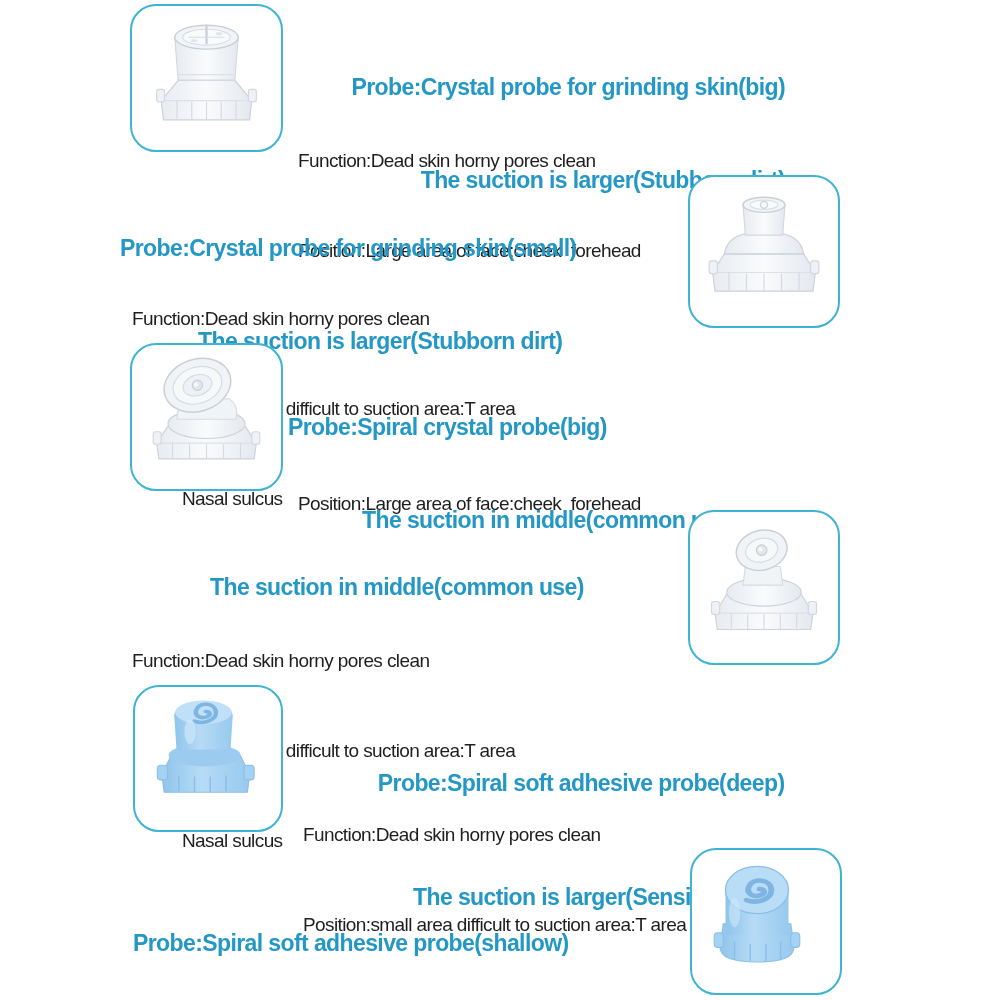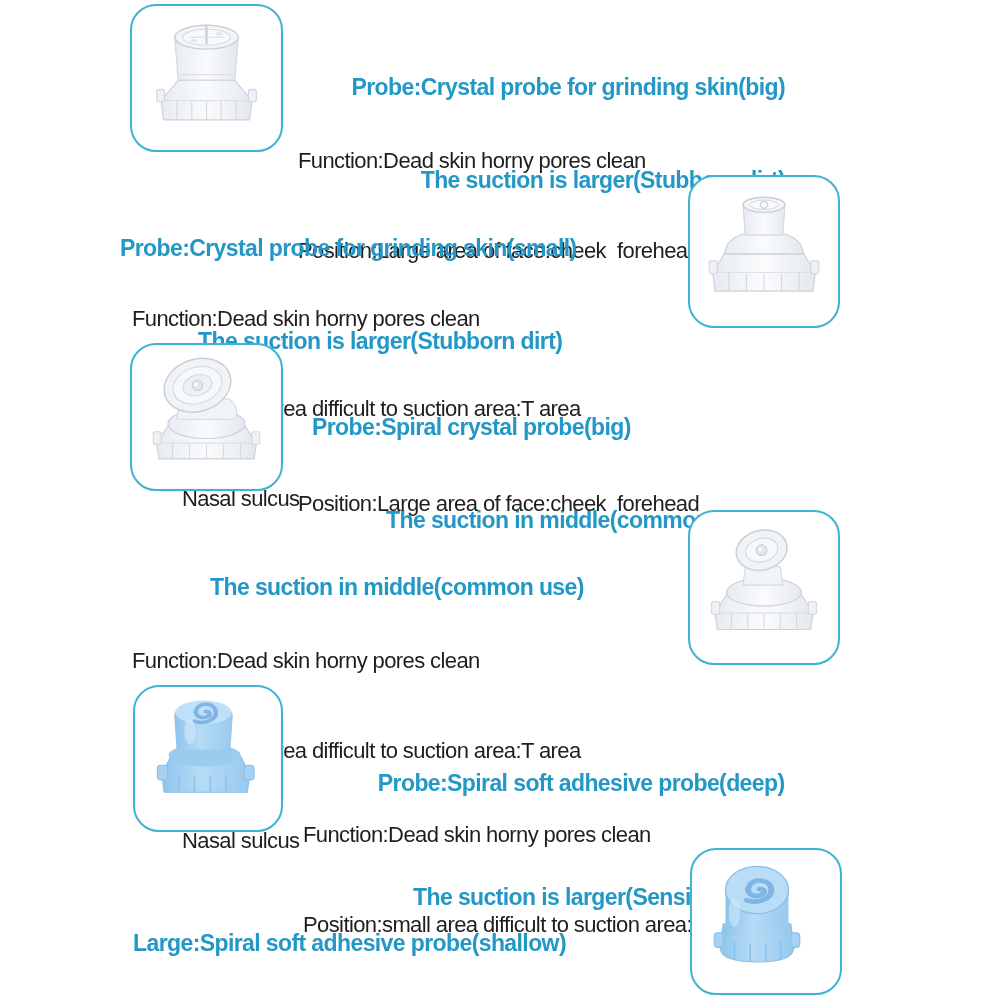--- a/index.html
+++ b/index.html
@@ -28,28 +28,28 @@
   .f6{left:690px;top:848px;width:152px;height:147px;}
   
   .title{
     position:absolute;margin:0;color:var(--title-text);
     font-size:23px;font-weight:bold;letter-spacing:-0.6px;line-height:31px;
     white-space:pre;
   }
   .title span{display:block;}
   .t1{right:215px;top:10px;text-align:right;}
   .t2{left:120px;top:171px;}  .t2 .l2{margin-left:78px;}
-  .t3{left:312px;top:350px;}  .t3 .l2{margin-left:74px;}
+  .t3{left:288px;top:350px;}  .t3 .l2{margin-left:74px;}
   .t4{left:130px;top:510px;}  .t4 .l2{margin-left:80px;}
   .t5{left:298px;top:688px;line-height:38px;text-align:right;}  .t5 .l2{margin-left:115px;}
   .t6{left:133px;top:853px;line-height:36px;}
   
   .body{
     position:absolute;color:var(--body-text);
-    font-size:22px;letter-spacing:-0.6px;line-height:30px;white-space:pre;
+    font-size:19px;letter-spacing:-0.6px;line-height:30px;white-space:pre;
   }
   .b1{left:298px;top:86px;}
   .b2{left:132px;top:244px;}
   .b3{left:298px;top:429px;}
   .b4{left:132px;top:586px;}
   .b5{left:303px;top:760px;}
   .b6{left:133px;top:938px;}
   .indent{margin-left:50px;}
 </style>
 </head>
@@ -220,21 +220,21 @@
     </h2>
     <div class="body b5">
       <div>Function:Dead skin horny pores clean</div>
       <div>Position:small area difficult to suction area:T area</div>
       
     </div>
   </section>
 
   <section>
     <h2 class="title t6">
-      <span class="l1">Large:Spiral soft adhesive probe(shallow)</span>
+      <span class="l1">Probe:Spiral soft adhesive probe(shallow)</span>
       
     </h2>
     <div class="body b6">
       <div>Function:Black head  Dead skin  keratin  Pore cleaning</div>
       
     </div>
     <figure class="frame f6">
       <svg viewBox="0 0 120 120">
         <path d="M22 62 L19 82 C19 92 30 96 52 96 C74 96 85 92 85 82 L82 62 Z" fill="url(#gB)" stroke="#8abfe9" stroke-width="1"></path>
         <line x1="32" y1="78" x2="32" y2="94" stroke="#8abfe9" stroke-width="1.3"></line>

